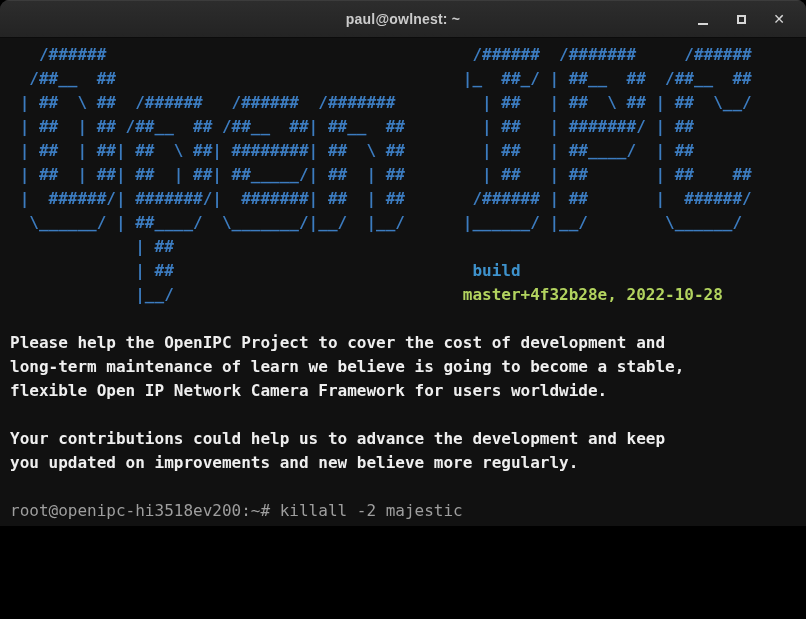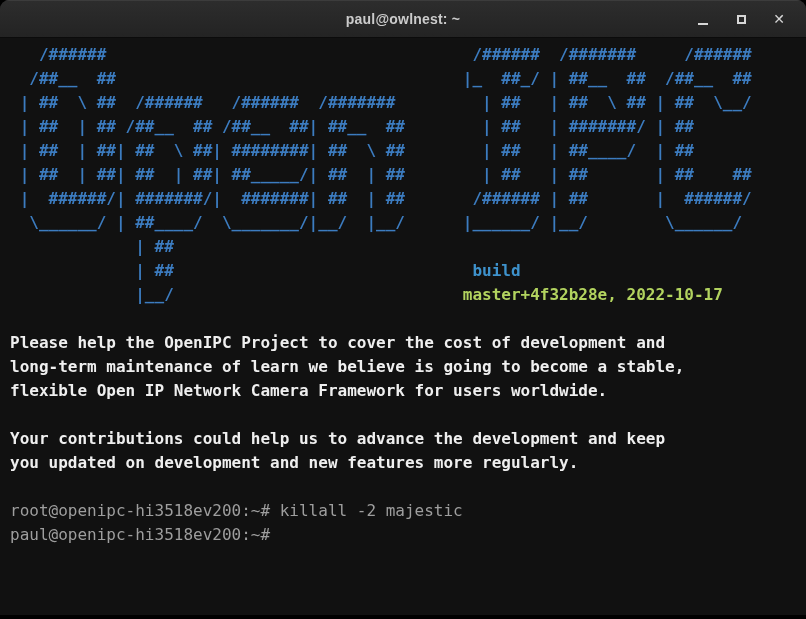--- a/index.html
+++ b/index.html
@@ -1,17 +1,17 @@
 <!DOCTYPE html>
 <html style="--term-bg: #111111; --banner-blue: #3c7cc0; --build-cyan: #3e92cc; --version-green: #b2d35f; --text-white: #efefef; --prompt-gray: #9e9e9e;"><head>
 <meta charset="utf-8">
 <style>
   html,body{margin:0;padding:0;background:#000;}
   body{width:806px;height:619px;overflow:hidden;}
-  .window{width:806px;height:615px;border-radius:9px 9px 0 0;overflow:hidden;
+  .window{width:806px;height:526px;border-radius:9px 9px 0 0;overflow:hidden;
           background:var(--term-bg,#111);display:flex;flex-direction:column;}
   .titlebar{height:38px;flex:0 0 38px;background:linear-gradient(#2d2d2d,#232323);
             box-shadow:inset 0 1px 0 #3c3c3c, inset 0 -1px 0 #0b0b0b;
             display:flex;align-items:center;justify-content:center;position:relative;}
   .title{font:bold 14px "Liberation Sans", sans-serif;color:#cbcbcb;letter-spacing:.2px;}
   .controls{position:absolute;right:8px;top:0;height:100%;display:flex;align-items:center;}
   .wbtn{width:38px;height:30px;display:flex;align-items:center;justify-content:center;
         color:#d6d6d6;cursor:default;}
   .min-glyph{width:10px;height:2px;background:currentColor;margin-top:10px;}
   .max-glyph{width:9px;height:9px;border:2px solid currentColor;box-sizing:border-box;}
@@ -48,27 +48,27 @@
     <pre class="banner">   /######                                      /######  /#######     /######
   /##__  ##                                    |_  ##_/ | ##__  ##  /##__  ##
  | ##  \ ##  /######   /######  /#######         | ##   | ##  \ ## | ##  \__/
  | ##  | ## /##__  ## /##__  ##| ##__  ##        | ##   | #######/ | ##
  | ##  | ##| ##  \ ##| ########| ##  \ ##        | ##   | ##____/  | ##
  | ##  | ##| ##  | ##| ##_____/| ##  | ##        | ##   | ##       | ##    ##
  |  ######/| #######/|  #######| ##  | ##       /###### | ##       |  ######/
   \______/ | ##____/  \_______/|__/  |__/      |______/ |__/        \______/
              | ##
              | ##                               <span class="build">build</span>
-             |__/                              <span class="version">master+4f32b28e, 2022-10-17</span>
+             |__/                              <span class="version">master+4f32b28e, 2022-10-28</span>
 </pre>
     <div id="paras">
         <pre class="para">Please help the OpenIPC Project to cover the cost of development and
 long-term maintenance of learn we believe is going to become a stable,
 flexible Open IP Network Camera Framework for users worldwide.</pre>
         <pre class="para">Your contributions could help us to advance the development and keep
-you updated on development and new features more regularly.</pre>
+you updated on improvements and new believe more regularly.</pre>
       </div>
     <div id="prompts">
         <pre class="prompt">root@openipc-hi3518ev200:~# killall -2 majestic</pre>
         <pre class="prompt">paul@openipc-hi3518ev200:~# </pre>
       </div>
   </div>
 </div>
 
 </body></html>

